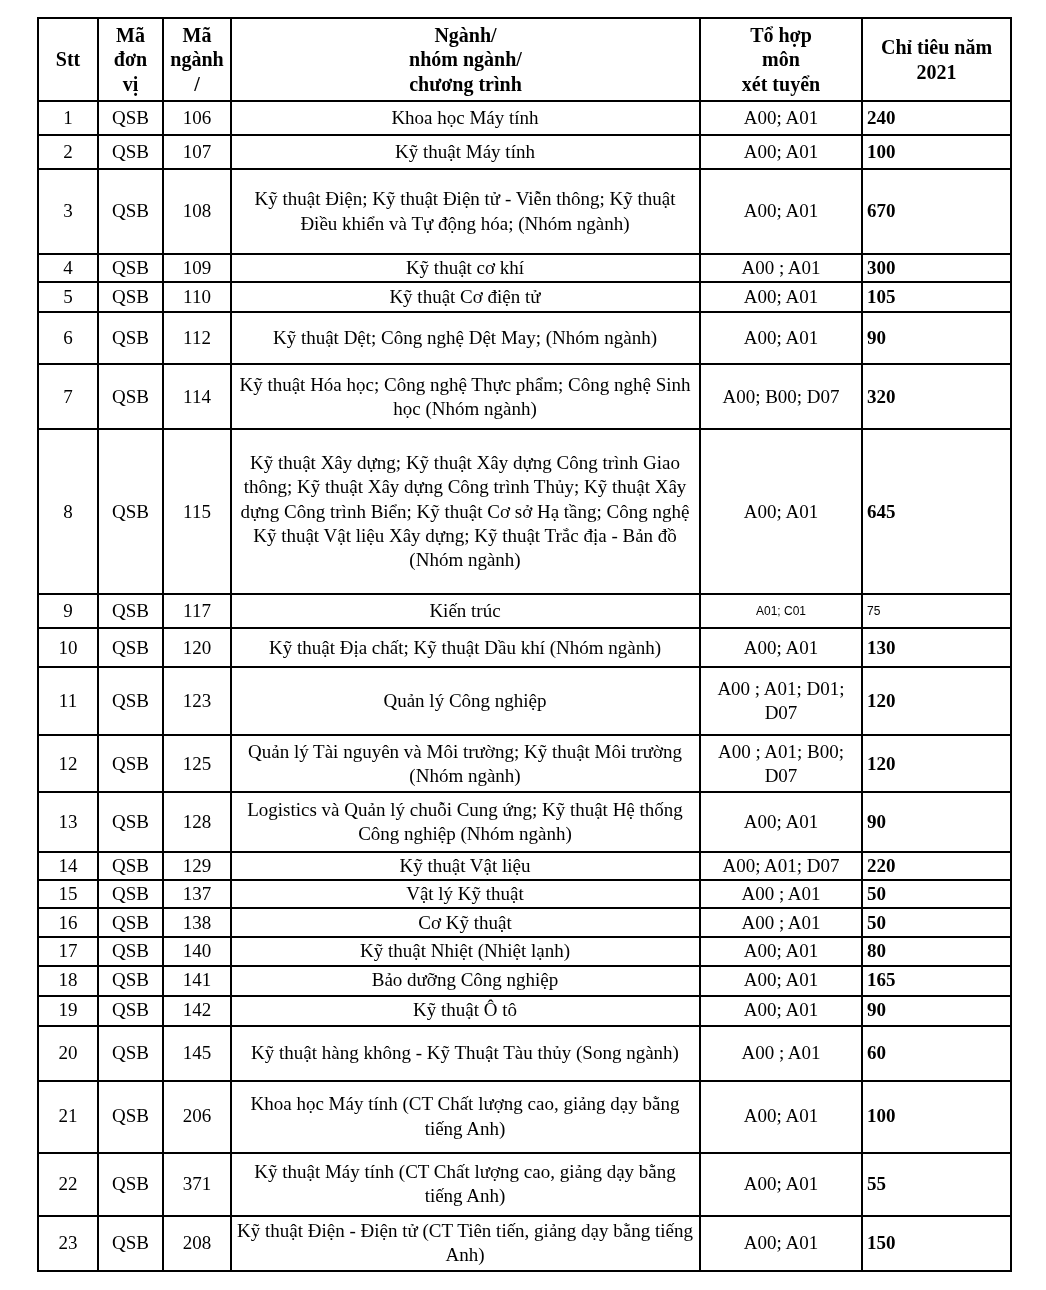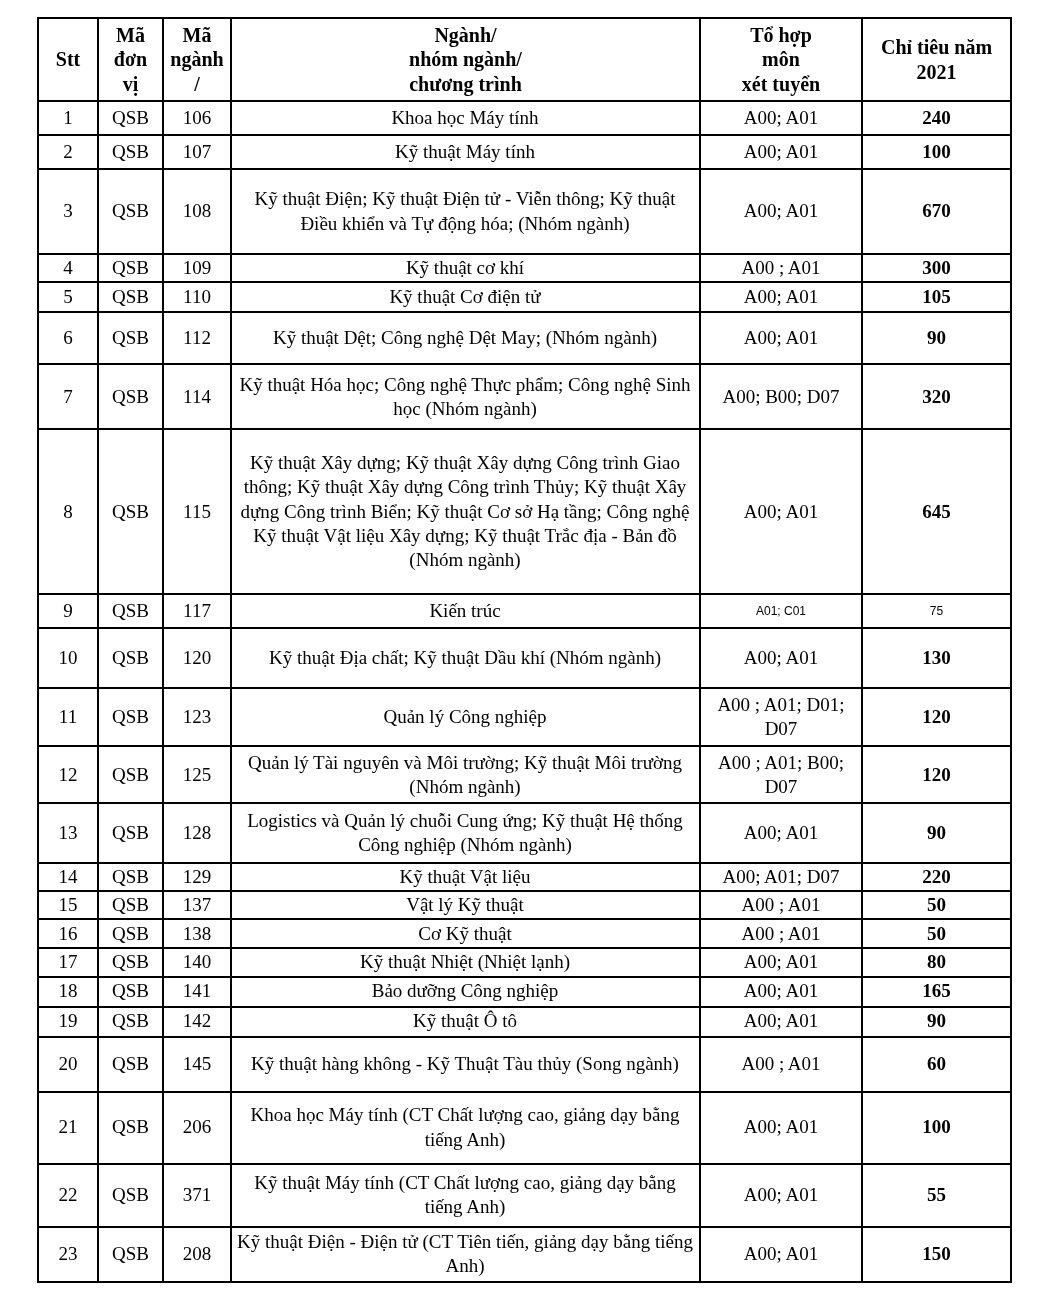--- a/index.html
+++ b/index.html
@@ -15,34 +15,34 @@
     border:2px solid #000; vertical-align:middle; overflow:hidden;
   }
   thead tr { height:83px; }
   thead th {
     font-weight:bold; font-size:20px; line-height:1.22; text-align:center;
     white-space:pre-line; padding:2px 1px;
   }
   td { font-size:19px; line-height:1.27; padding:1px 4px; }
   td.c { text-align:center; }
   td.name { text-align:center; padding-left:5px; padding-right:6px; }
-  td.quota-val { font-weight:bold; text-align:center; }
+  td.quota-val { font-weight:bold; text-align:left; }
   td.sans { font-family:"Liberation Sans", sans-serif; font-weight:normal; font-size:12px; }
   
   tbody tr:nth-child(1)  { height:34px; }
   tbody tr:nth-child(2)  { height:34px; }
   tbody tr:nth-child(3)  { height:85px; }
   tbody tr:nth-child(4)  { height:28px; }
   tbody tr:nth-child(5)  { height:30px; }
   tbody tr:nth-child(6)  { height:52px; }
   tbody tr:nth-child(7)  { height:65px; }
   tbody tr:nth-child(8)  { height:165px; }
   tbody tr:nth-child(9)  { height:34px; }
-  tbody tr:nth-child(10) { height:60px; }
-  tbody tr:nth-child(11) { height:58px; }
+  tbody tr:nth-child(10) { height:39px; }
+  tbody tr:nth-child(11) { height:68px; }
   tbody tr:nth-child(12) { height:57px; }
   tbody tr:nth-child(13) { height:60px; }
   tbody tr:nth-child(14) { height:28px; }
   tbody tr:nth-child(15) { height:28px; }
   tbody tr:nth-child(16) { height:29px; }
   tbody tr:nth-child(17) { height:28px; }
   tbody tr:nth-child(18) { height:30px; }
   tbody tr:nth-child(19) { height:30px; }
   tbody tr:nth-child(20) { height:55px; }
   tbody tr:nth-child(21) { height:72px;border-radius:13px; }

